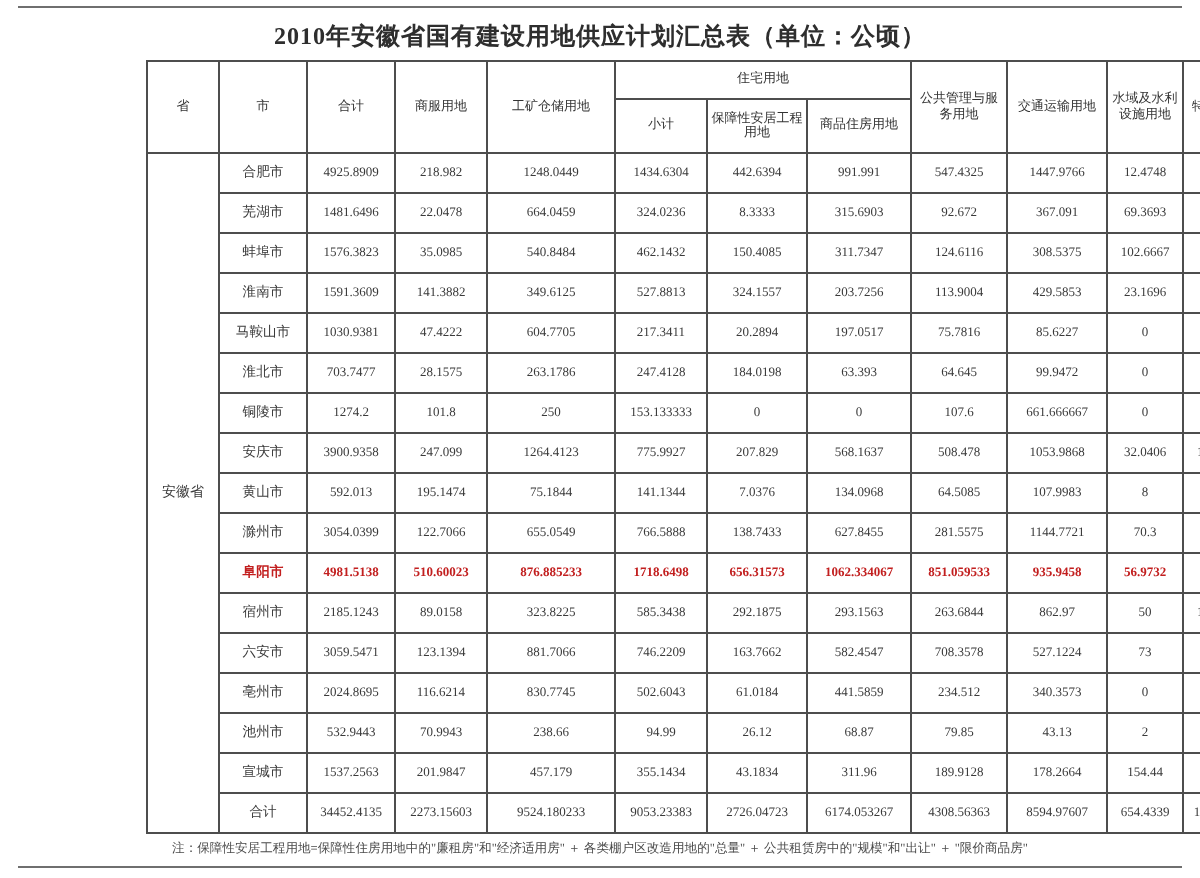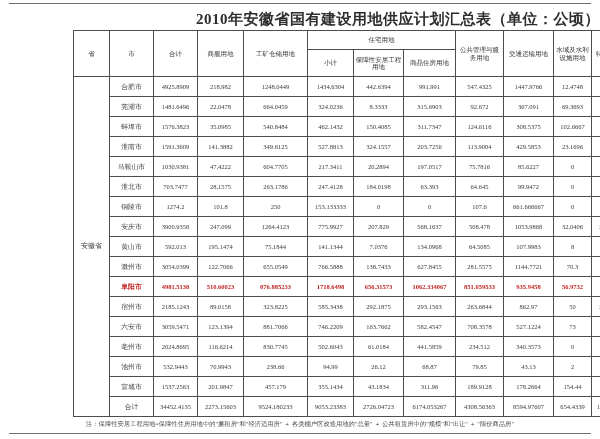--- a/index.html
+++ b/index.html
@@ -6,21 +6,21 @@
   body{
     width:600px;height:439px;position:relative;background:#ffffff;
     font-family:"Liberation Serif", serif;
     -webkit-font-smoothing:antialiased;
   }
   .page-rule{position:absolute;left:9px;right:9px;height:1px;background:#6f6f6f;}
   .rule-top{top:3px;}
   .rule-bottom{top:433px;}
   .doc-title{
     position:absolute;top:10px;left:0;width:100%;
-    text-align:right;font-size:15px;font-weight:bold;color:#2e2e2e;
+    text-align:center;font-size:12px;font-weight:bold;color:#2e2e2e;
     letter-spacing:0.5px;
   }
   table.plan{
     position:absolute;top:30px;left:32px;width:553px;
     border-collapse:collapse;table-layout:fixed;margin-left:41px;
   }
   .plan th,.plan td{
     border:1px solid #4d4d4d;
     font-size:6.5px;line-height:1.15;color:#3a3a3a;
     text-align:center;vertical-align:middle;

